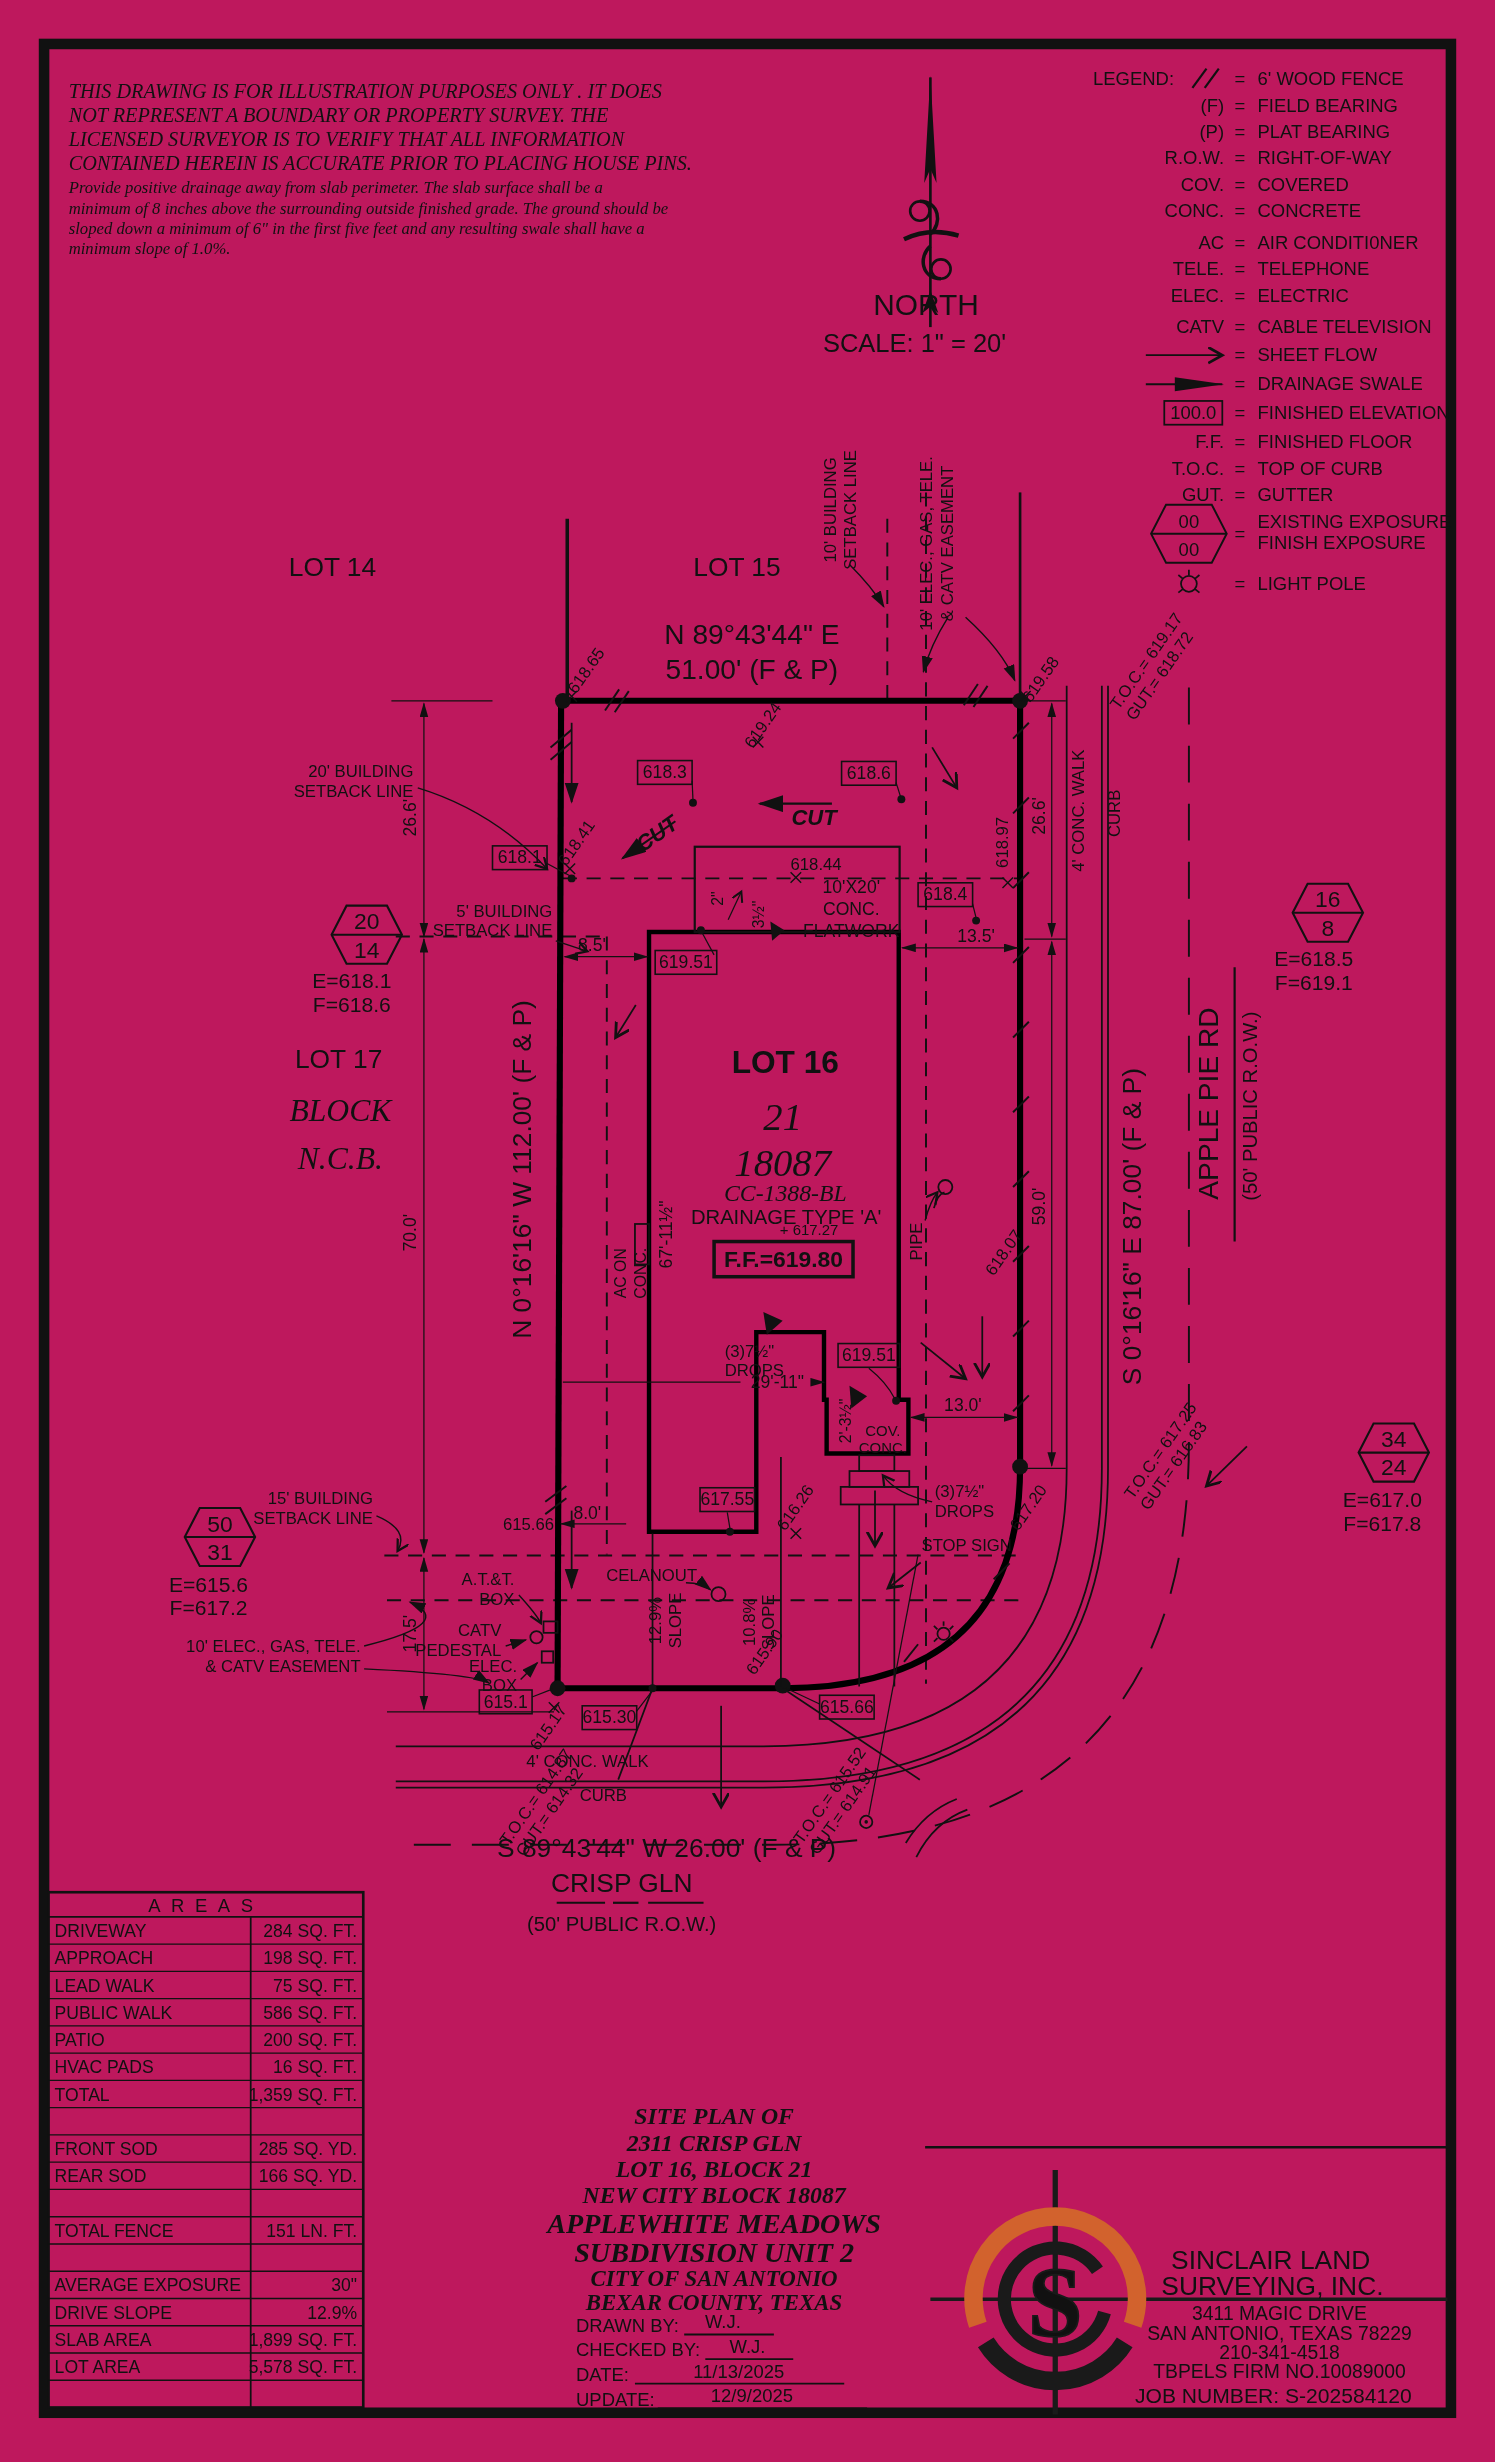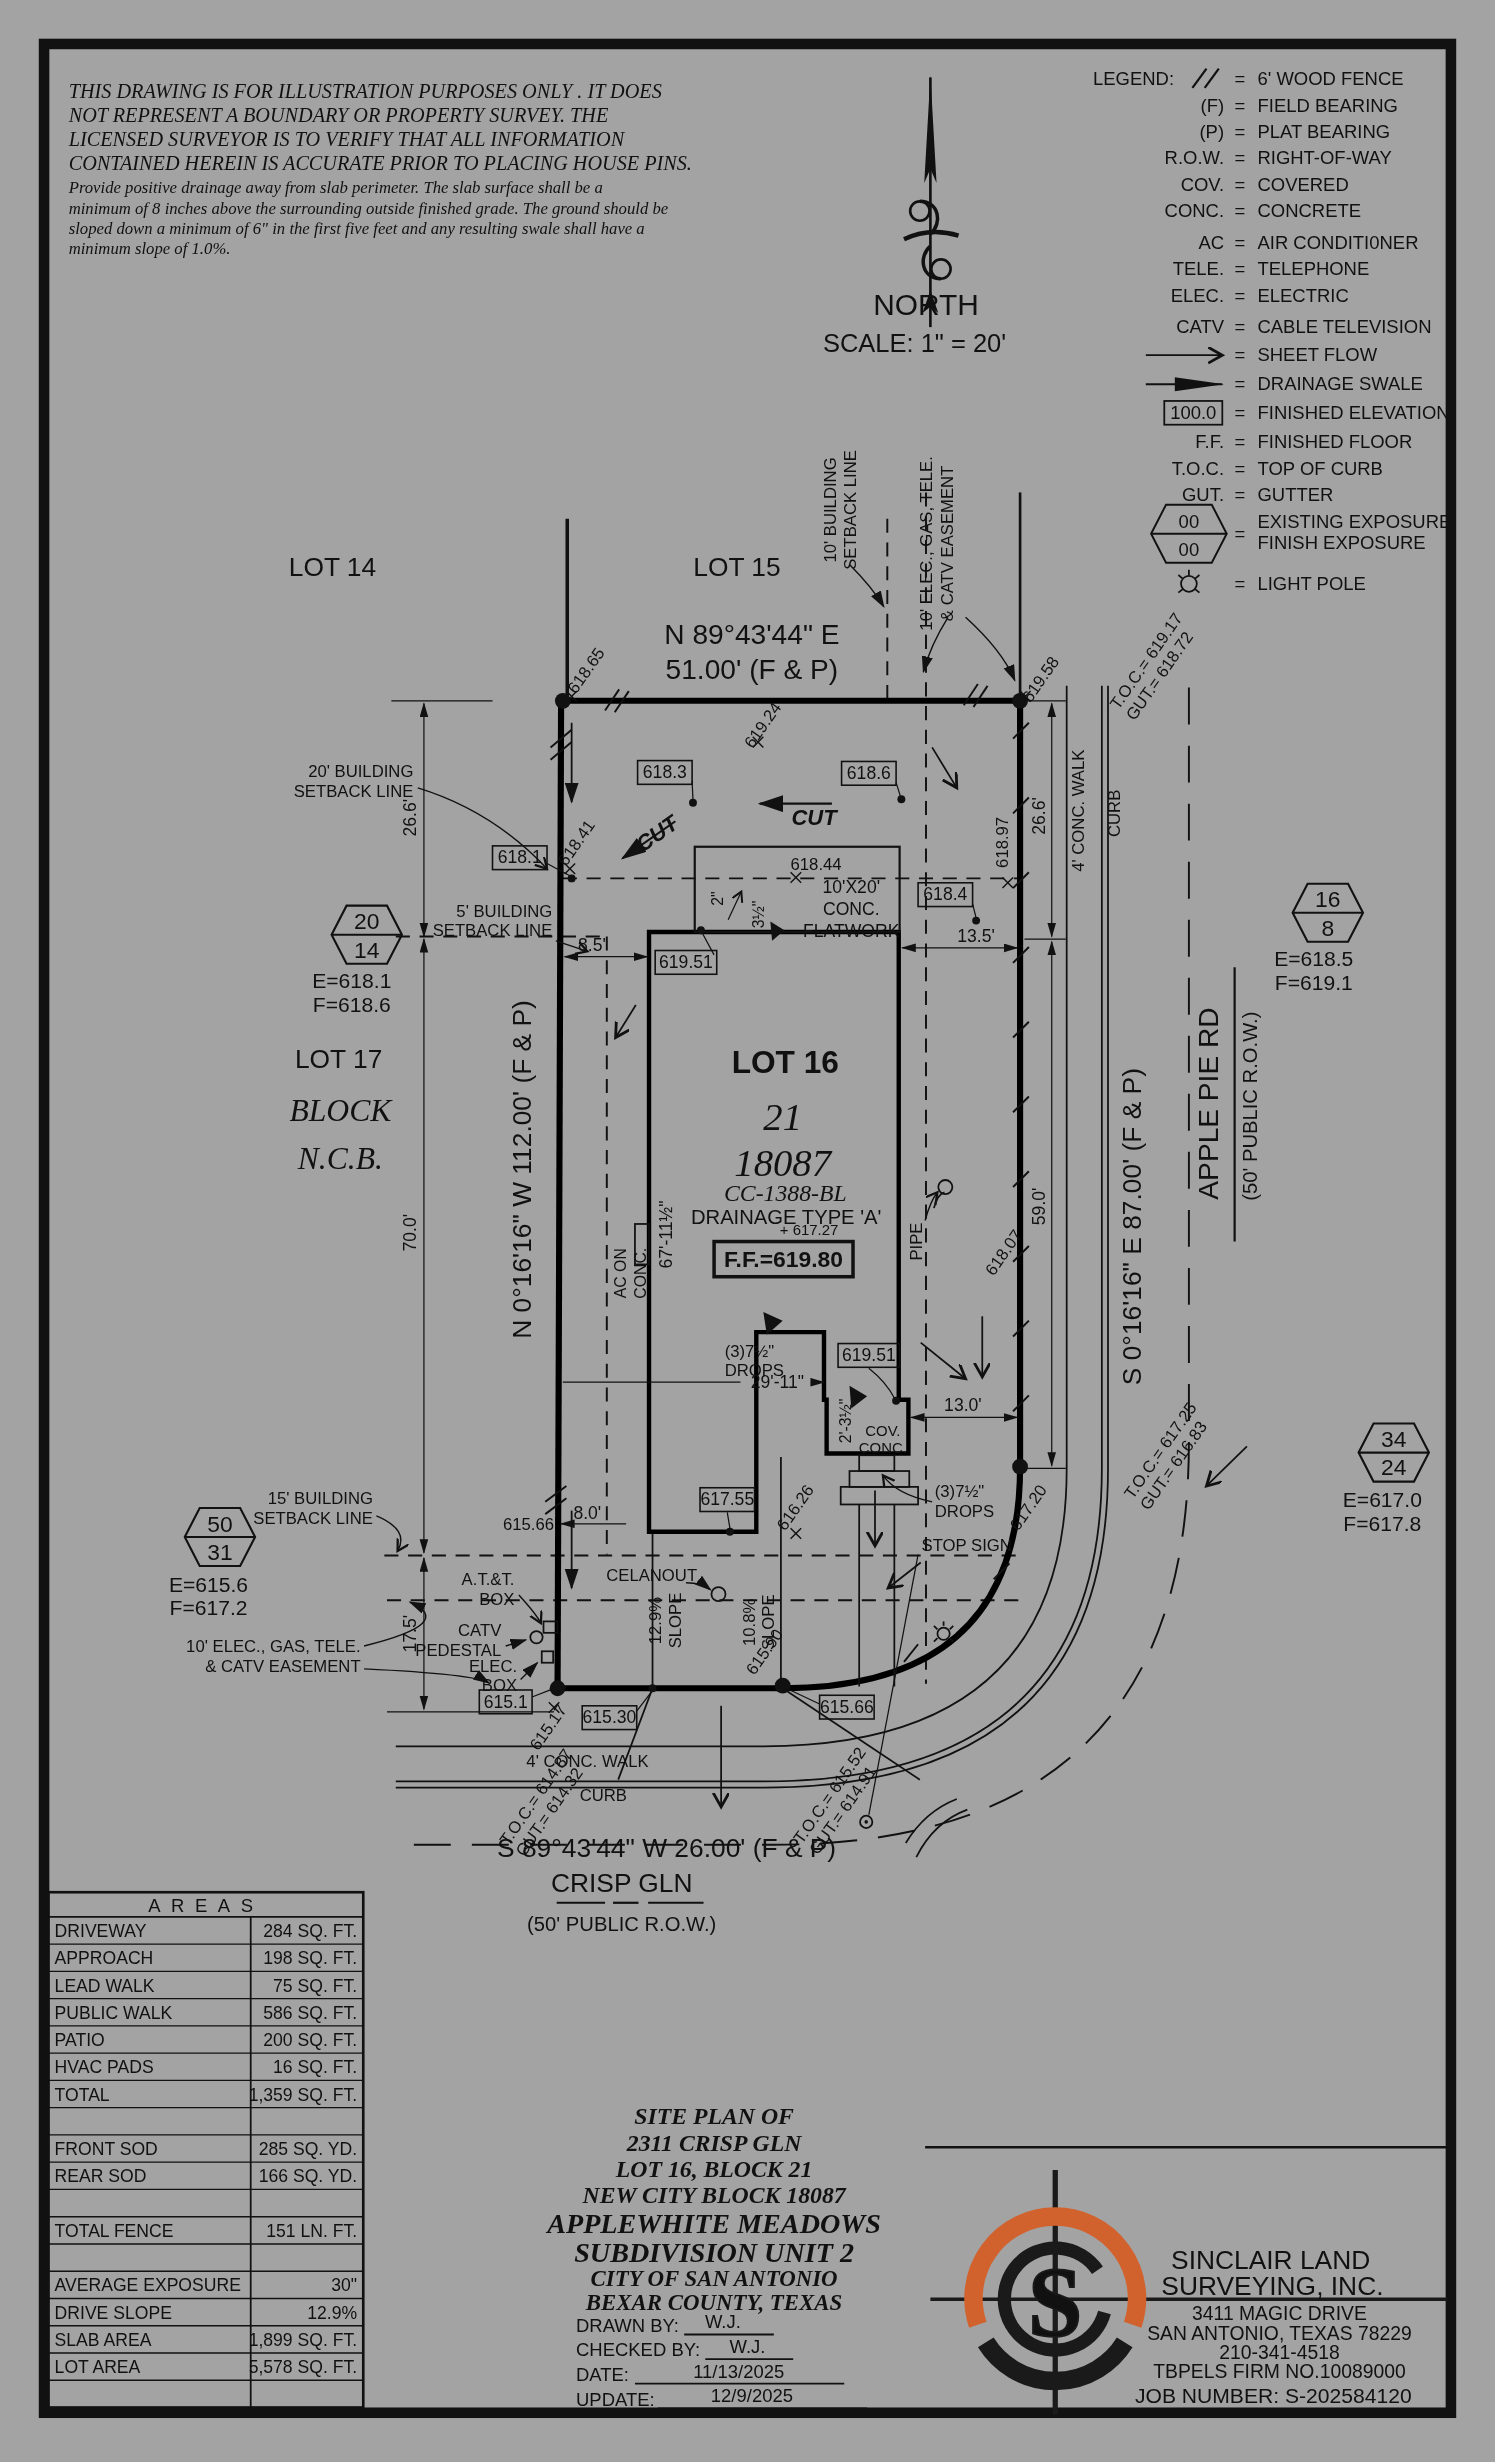--- a/index.html
+++ b/index.html
@@ -1,16 +1,16 @@
 <!DOCTYPE html>
 <html style="font-size:14px"><head>
 <meta charset="utf-8">
 <style>
   html,body{margin:0;padding:0;background:#e8e8e8;}
-  .page{position:relative;width:1495px;height:2462px;background:#a3a3a3;margin:0 auto;}
+  .page{position:relative;width:1495px;height:2462px;background:#be185d;margin:0 auto;}
   svg{display:block;}
   text{fill:#111;}
   .t{font-family:"Liberation Sans", sans-serif;}
   .ser{font-family:"Liberation Serif", serif;}
   .it{font-style:italic;}
   .b{font-weight:bold;}
   .ln{stroke:#111;fill:none;}
   .bold-ln{stroke:#000;fill:none;}
   .dash{stroke-dasharray:16 11;}
   .cdash{stroke-dasharray:42 24;}

